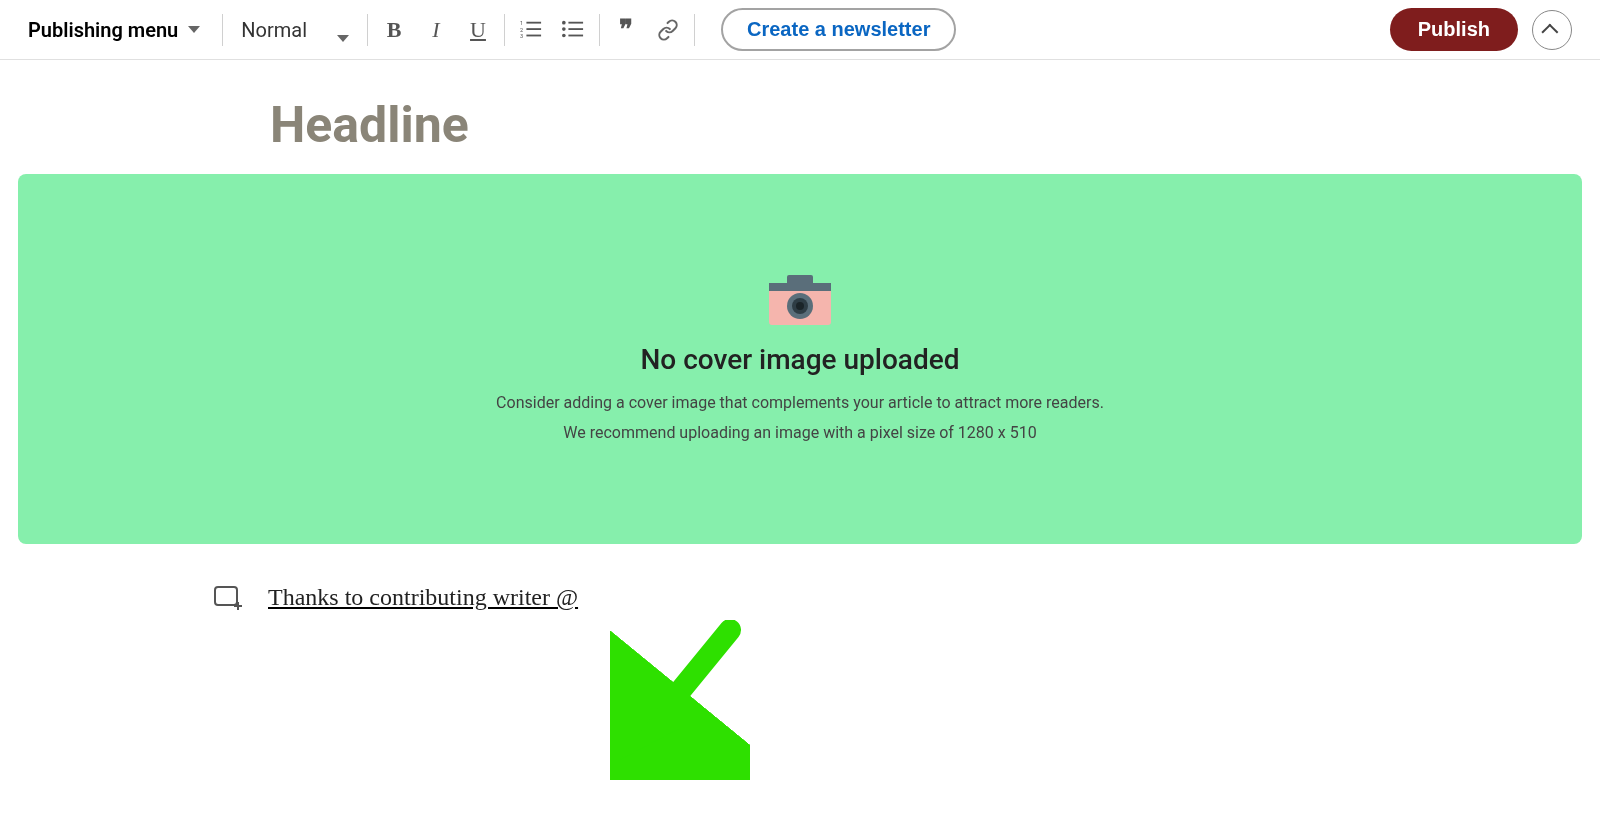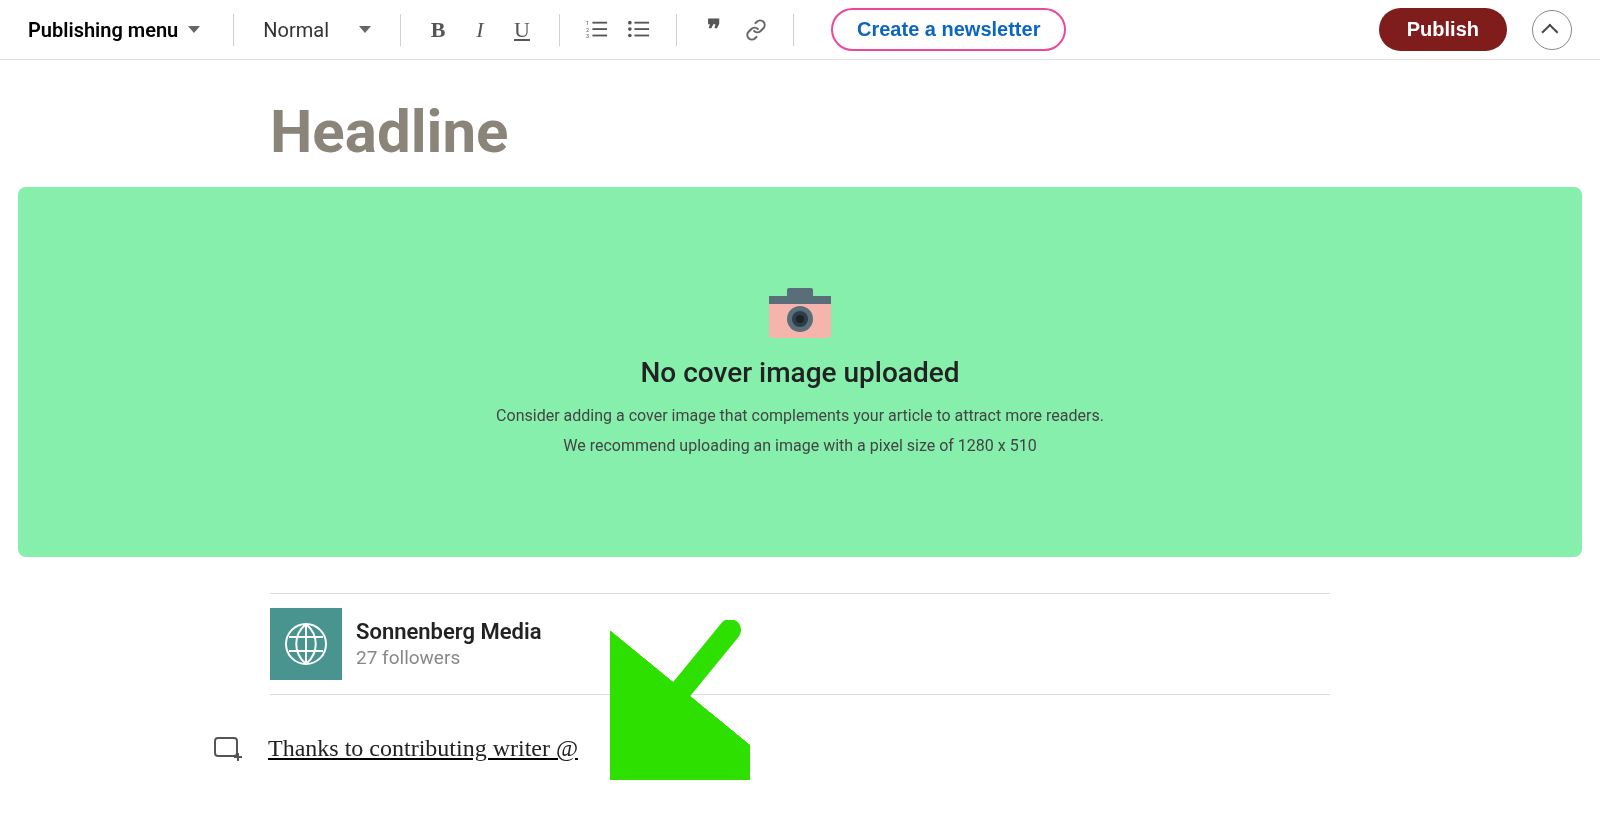--- a/index.html
+++ b/index.html
@@ -13,21 +13,21 @@
       width: 1600px;
       height: 825px;
       overflow: hidden;
     }
     .toolbar {
       display: flex;
       align-items: center;
       padding: 8px 28px;
       border-bottom: 1px solid #e0e0e0;
       height: 60px;
-      gap: 11px;
+      gap: 0;
     }
     .publishing-menu {
       display: flex;
       align-items: center;
       gap: 10px;
       font-size: 20px;
       font-weight: 600;
       color: #000;
       cursor: pointer;
       padding-right: 14px;
@@ -40,21 +40,21 @@
       border-top: 7px solid #666;
     }
     .divider {
       width: 1px;
       height: 32px;
       background: #d0d0d0;
       margin: 0 8px;
     }
     .style-select {
       display: flex;
-      align-items: center;
+      align-items: flex-end;
       gap: 30px;
       font-size: 20px;
       color: #333;
       cursor: pointer;
       padding: 0 10px;
     }
     .fmt-group {
       display: flex;
       align-items: center;
       gap: 6px;
@@ -66,21 +66,21 @@
       align-items: center;
       justify-content: center;
       cursor: pointer;
       color: #555;
       font-size: 22px;
     }
     .fmt-btn.bold { font-weight: 800; font-family: Georgia, serif; }
     .fmt-btn.italic { font-style: italic; font-family: Georgia, serif; font-weight: 500;}
     .fmt-btn.underline { text-decoration: underline; font-family: Georgia, serif; font-weight: 500; }
     .newsletter-btn {
-      border: 2px solid #ec4899;
+      border: 2px solid #a3a3a3;
       color: #0a66c2;
       background: #fff;
       border-radius: 24px;
       padding: 8px 24px;
       font-size: 20px;
       font-weight: 600;
       cursor: pointer;
       margin-left: 18px;
     }
     .spacer { flex: 1; }
@@ -110,21 +110,21 @@
       width: 12px;
       height: 12px;
       border-left: 2px solid #444;
       border-top: 2px solid #444;
       transform: rotate(45deg) translateY(3px);
     }
     .content {
       padding: 0 0 0 0;
     }
     .headline {
-      font-size: 60px;
+      font-size: 50px;
       font-weight: 700;
       color: #8a8578;
       margin: 36px 0 20px 270px;
     }
     .cover-zone {
       margin: 0 18px;
       background: #86efac;
       border-radius: 8px;
       height: 370px;
       display: flex;
@@ -291,34 +291,20 @@
       <rect x="22" y="2" width="26" height="10" rx="2" fill="#5a6e7a"></rect>
       <circle cx="35" cy="33" r="13" fill="#5a6e7a"></circle>
       <circle cx="35" cy="33" r="8" fill="#2e3d45"></circle>
       <circle cx="35" cy="33" r="4" fill="#1a2428"></circle>
     </svg>
     <div class="cover-title">No cover image uploaded</div>
     <div class="cover-sub">Consider adding a cover image that complements your article to attract more readers.</div>
     <div class="cover-sub">We recommend uploading an image with a pixel size of 1280 x 510</div>
   </div>
 
-  <div class="author-area">
-    <div class="avatar">
-      <svg width="46" height="46" viewBox="0 0 46 46">
-        <circle cx="23" cy="23" r="20" fill="none" stroke="#fff" stroke-width="2"></circle>
-        <path d="M23 3 C 10 14, 10 32, 23 43 C 36 32, 36 14, 23 3 Z" fill="none" stroke="#fff" stroke-width="2"></path>
-        <path d="M6 16 L40 16 M6 30 L40 30" stroke="#fff" stroke-width="2"></path>
-        <path d="M23 3 L23 43" stroke="#fff" stroke-width="2"></path>
-      </svg>
-    </div>
-    <div>
-      <div class="author-name">Sonnenberg Media</div>
-      <div class="author-followers">27 followers</div>
-    </div>
-  </div>
 
   <div class="body-row">
     <svg class="add-block-icon" viewBox="0 0 28 24">
       <rect x="1" y="1" width="22" height="18" rx="3" fill="none" stroke="#555" stroke-width="2"></rect>
       <line x1="24" y1="16" x2="24" y2="24" stroke="#555" stroke-width="2"></line>
       <line x1="20" y1="20" x2="28" y2="20" stroke="#555" stroke-width="2"></line>
     </svg>
     <div class="body-text">Thanks to contributing writer @</div>
   </div>
 </div>

